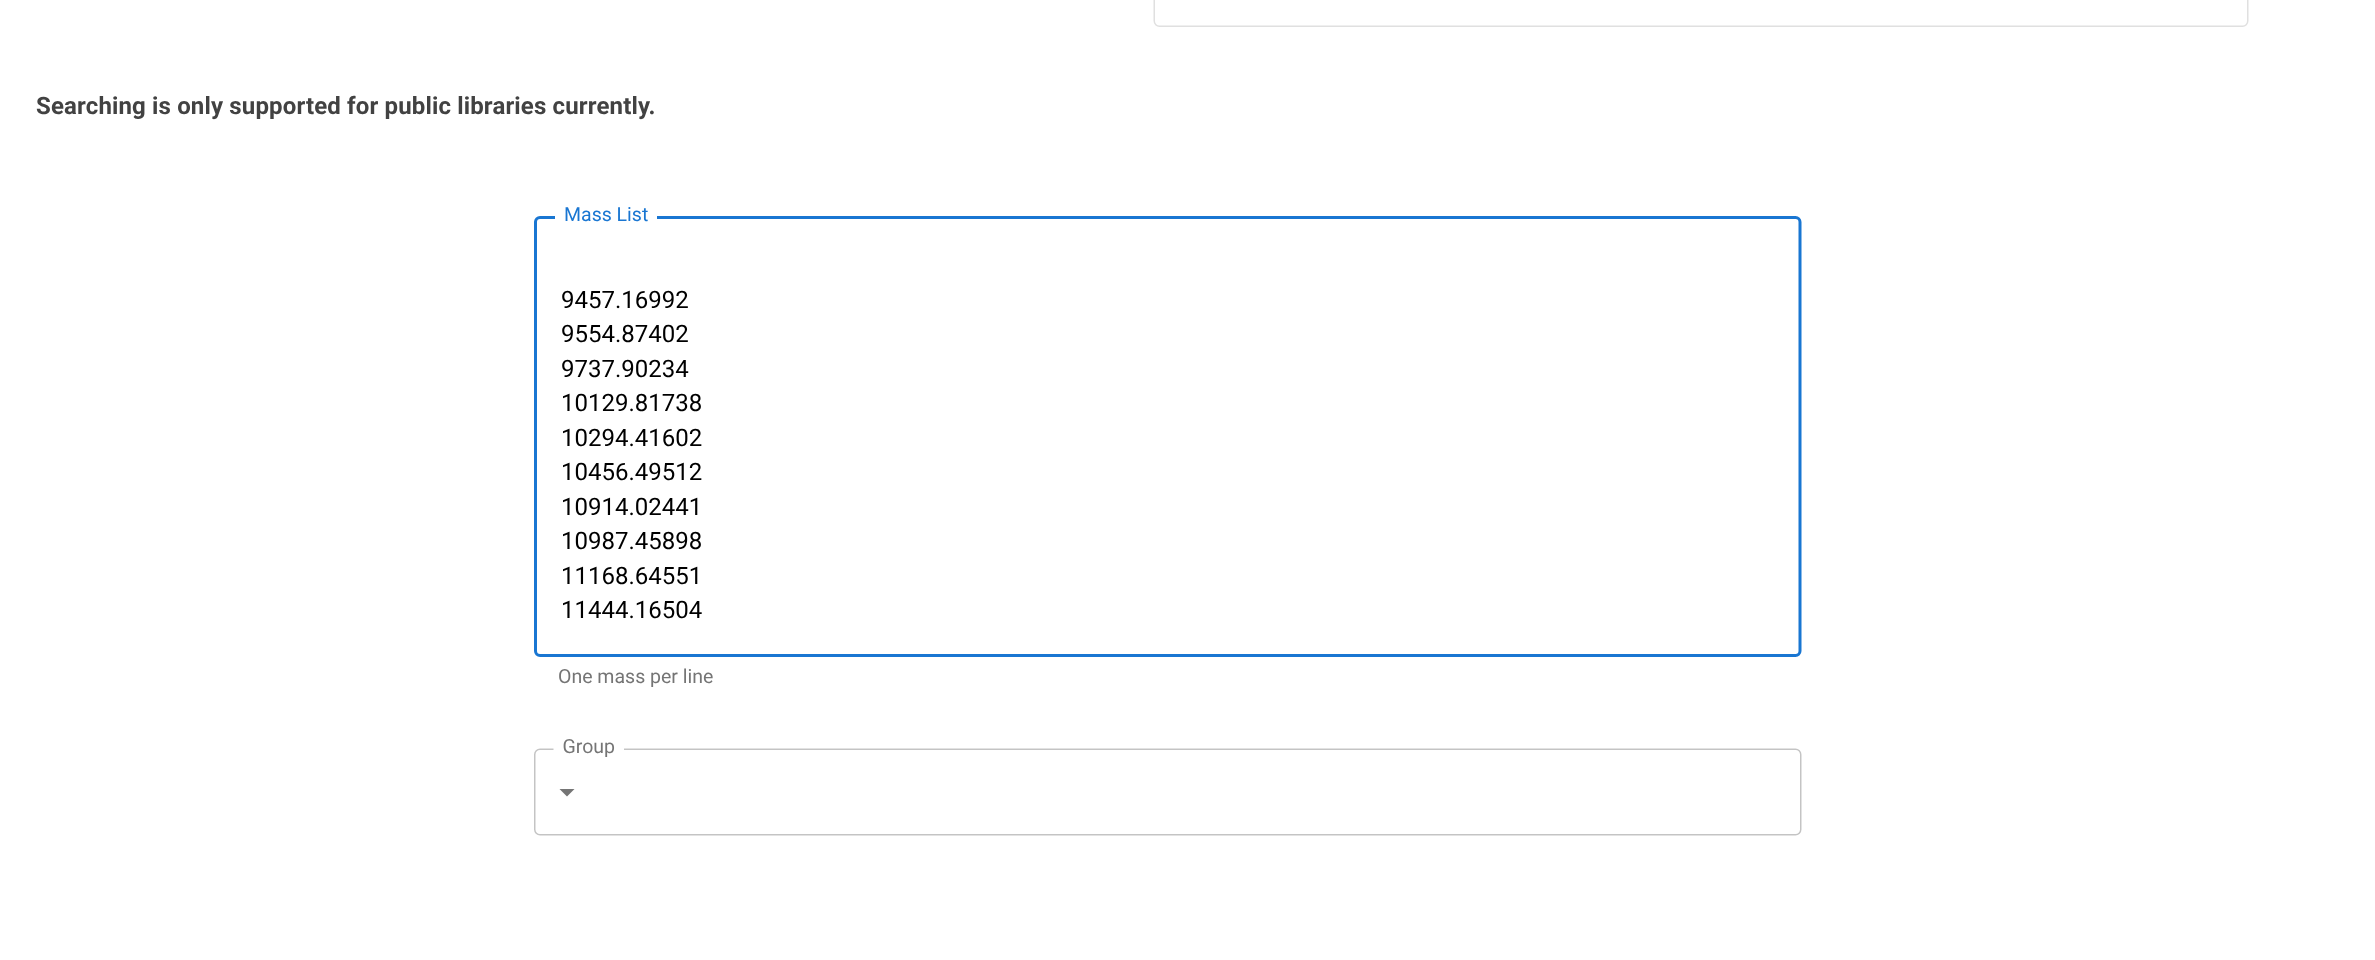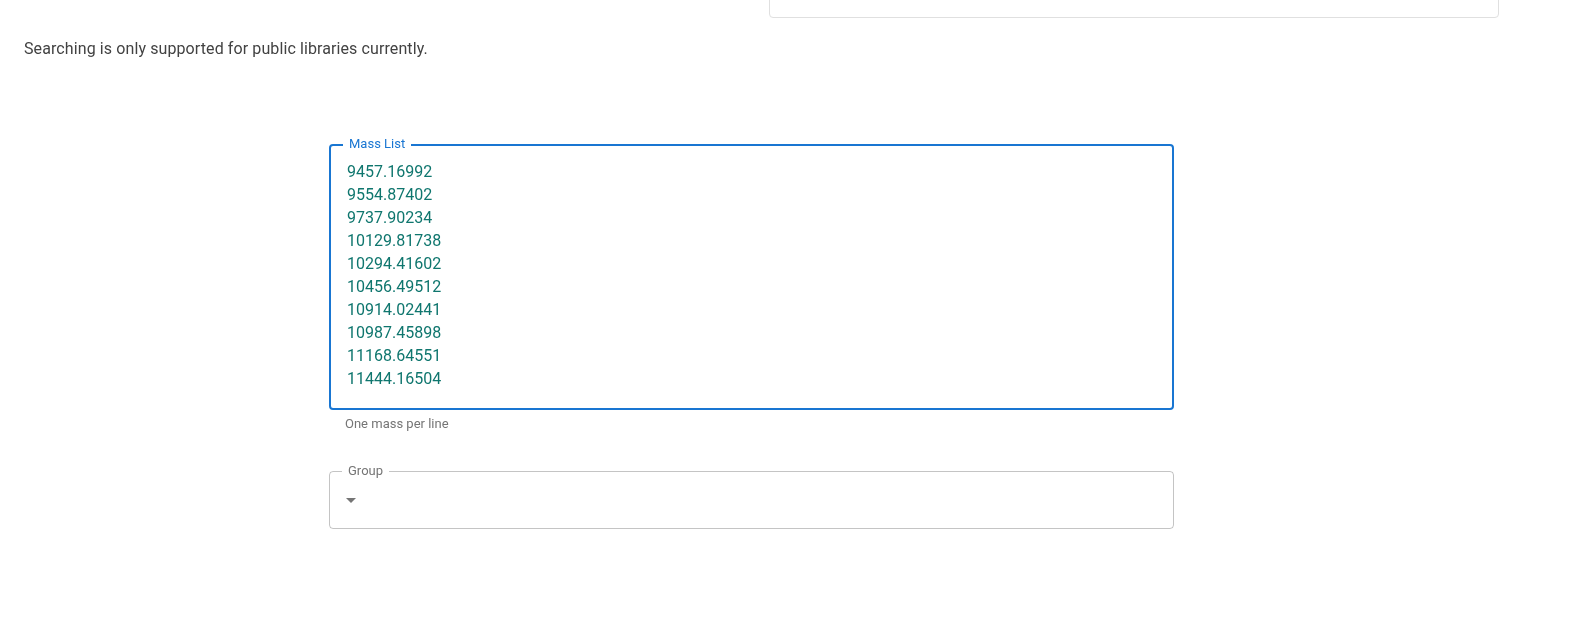--- a/index.html
+++ b/index.html
@@ -31,29 +31,29 @@
       left: 24px;
     }
     .instructions-title {
       font-size: 24px;
       font-weight: 400;
       color: #212121;
       letter-spacing: 0.2px;
     }
     .instructions-subtitle {
       font-size: 16px;
-      font-weight: 400;
+      font-weight: 700;
       color: #424242;
-      margin-top: 4px;
+      margin-top: 26px;
       letter-spacing: 0.1px;
     }
     .form-container {
       position: absolute;
       top: 144px;
-      left: 329px;
+      left: 356px;
       width: 845px;
     }
     .field-wrapper {
       position: relative;
       margin-bottom: 40px;
     }
     .field-outline {
       border: 2px solid #1976d2;
       border-radius: 4px;
       position: relative;
@@ -78,23 +78,24 @@
     .mass-textarea {
       width: 100%;
       height: 258px;
       border: none;
       outline: none;
       resize: none;
       padding: 14px 16px 10px 16px;
       font-family: Roboto, "Helvetica Neue", Arial, sans-serif;
       font-size: 16px;
       line-height: 23px;
-      color: #0f766e;
+      color: #000000;
       overflow-y: scroll;
       background: transparent;
+      margin-top: 28px;
     }
     .helper-text {
       font-size: 13px;
       color: #757575;
       margin-top: 6px;
       margin-left: 16px;
     }
     .select-box {
       height: 56px;
       display: flex;

